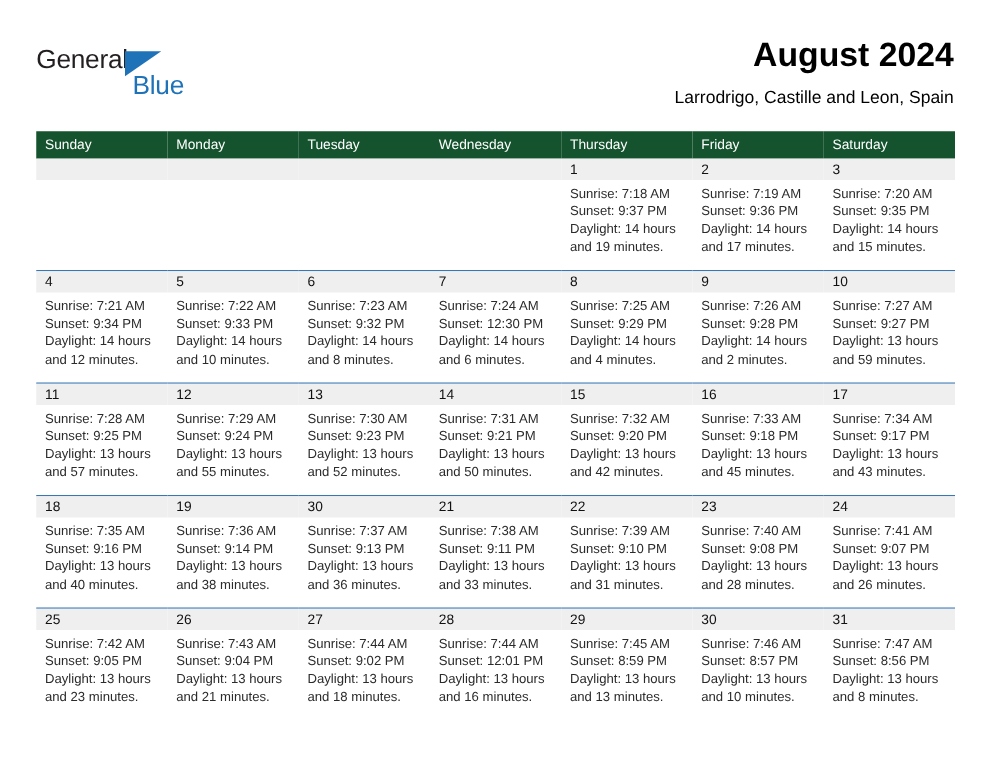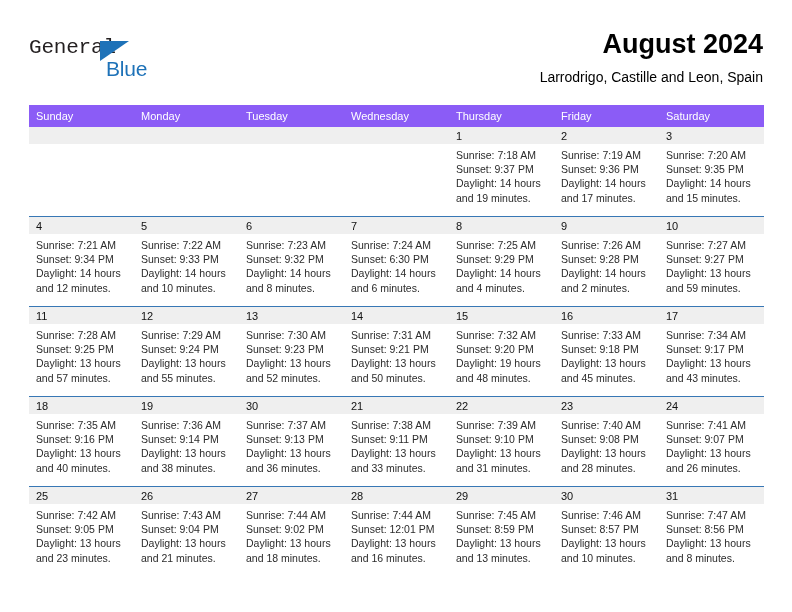--- a/index.html
+++ b/index.html
@@ -36,21 +36,21 @@
     width: 120px;
     height: 50px;
   }
   .logo-general {
     position: absolute;
     left: 0;
     top: 0;
     font-size: 21px;
     letter-spacing: -0.2px;
     color: #231f20;
-    font-family: Liberation Mono, monospace;
+    font-family: Liberation Sans, sans-serif;
   }
   .logo-triangle {
     position: absolute;
     left: 71px;
     top: 5px;
     width: 0;
     height: 0;
     border-left: 29px solid #1e72b8;
     border-bottom: 20px solid transparent;
   }
@@ -89,21 +89,21 @@
   
   .calendar {
     position: absolute;
     left: 29px;
     top: 105px;
     width: 735px;
     border-collapse: collapse;
     table-layout: fixed;
   }
   .calendar th {
-    background: #8b5cf6;
+    background: #14532d;
     color: #ffffff;
     font-size: 11px;
     font-weight: normal;
     text-align: left;
     padding: 5px 0 5px 7px;
     height: 11px;
     border: none;
   }
   .week-row > td {
     vertical-align: top;
@@ -260,21 +260,21 @@
                 <div>Sunset: 9:32 PM</div>
                 <div class="dl-line">Daylight: 14 hours and 8 minutes.</div>
               </div>
             </div>
           </td>
           <td>
             <div class="daycell">
               <div class="daynum-band">7</div>
               <div class="info">
                 <div>Sunrise: 7:24 AM</div>
-                <div>Sunset: 6:30 PM</div>
+                <div>Sunset: 12:30 PM</div>
                 <div class="dl-line">Daylight: 14 hours and 6 minutes.</div>
               </div>
             </div>
           </td>
           <td>
             <div class="daycell">
               <div class="daynum-band">8</div>
               <div class="info">
                 <div>Sunrise: 7:25 AM</div>
                 <div>Sunset: 9:29 PM</div>
@@ -343,21 +343,21 @@
                 <div class="dl-line">Daylight: 13 hours and 50 minutes.</div>
               </div>
             </div>
           </td>
           <td>
             <div class="daycell">
               <div class="daynum-band">15</div>
               <div class="info">
                 <div>Sunrise: 7:32 AM</div>
                 <div>Sunset: 9:20 PM</div>
-                <div class="dl-line">Daylight: 19 hours and 48 minutes.</div>
+                <div class="dl-line">Daylight: 13 hours and 42 minutes.</div>
               </div>
             </div>
           </td>
           <td>
             <div class="daycell">
               <div class="daynum-band">16</div>
               <div class="info">
                 <div>Sunrise: 7:33 AM</div>
                 <div>Sunset: 9:18 PM</div>
                 <div class="dl-line">Daylight: 13 hours and 45 minutes.</div>

